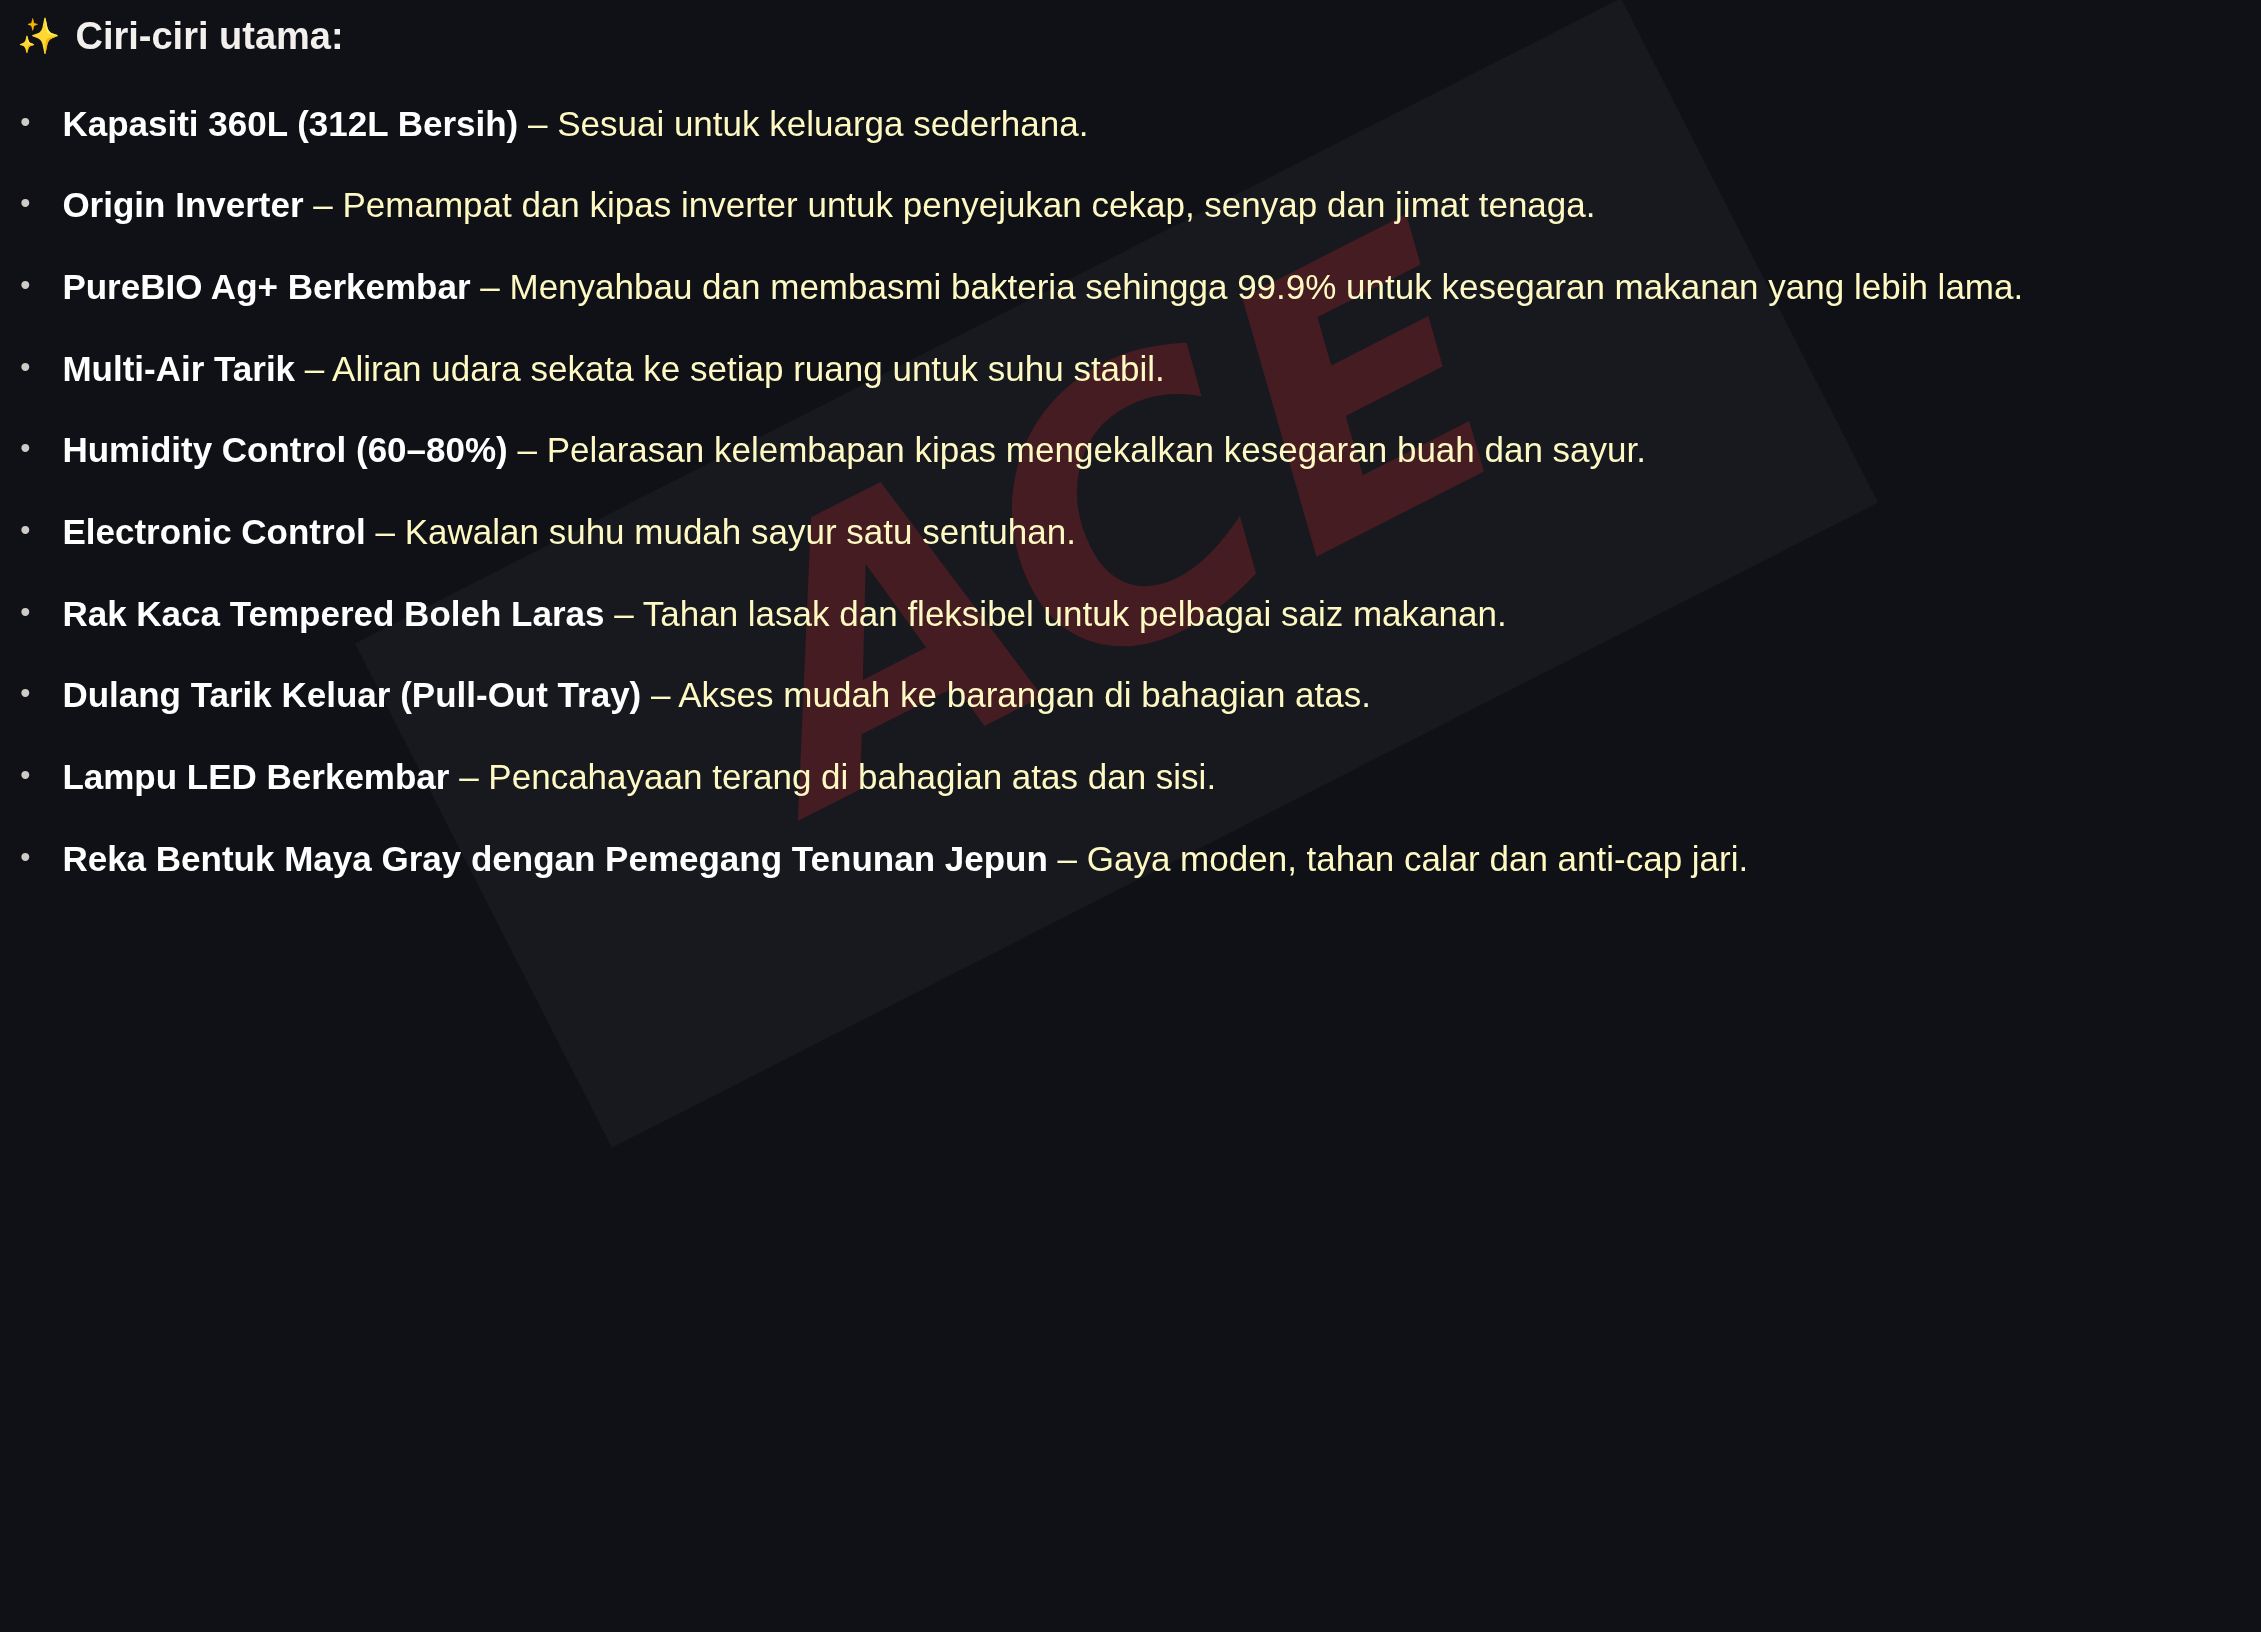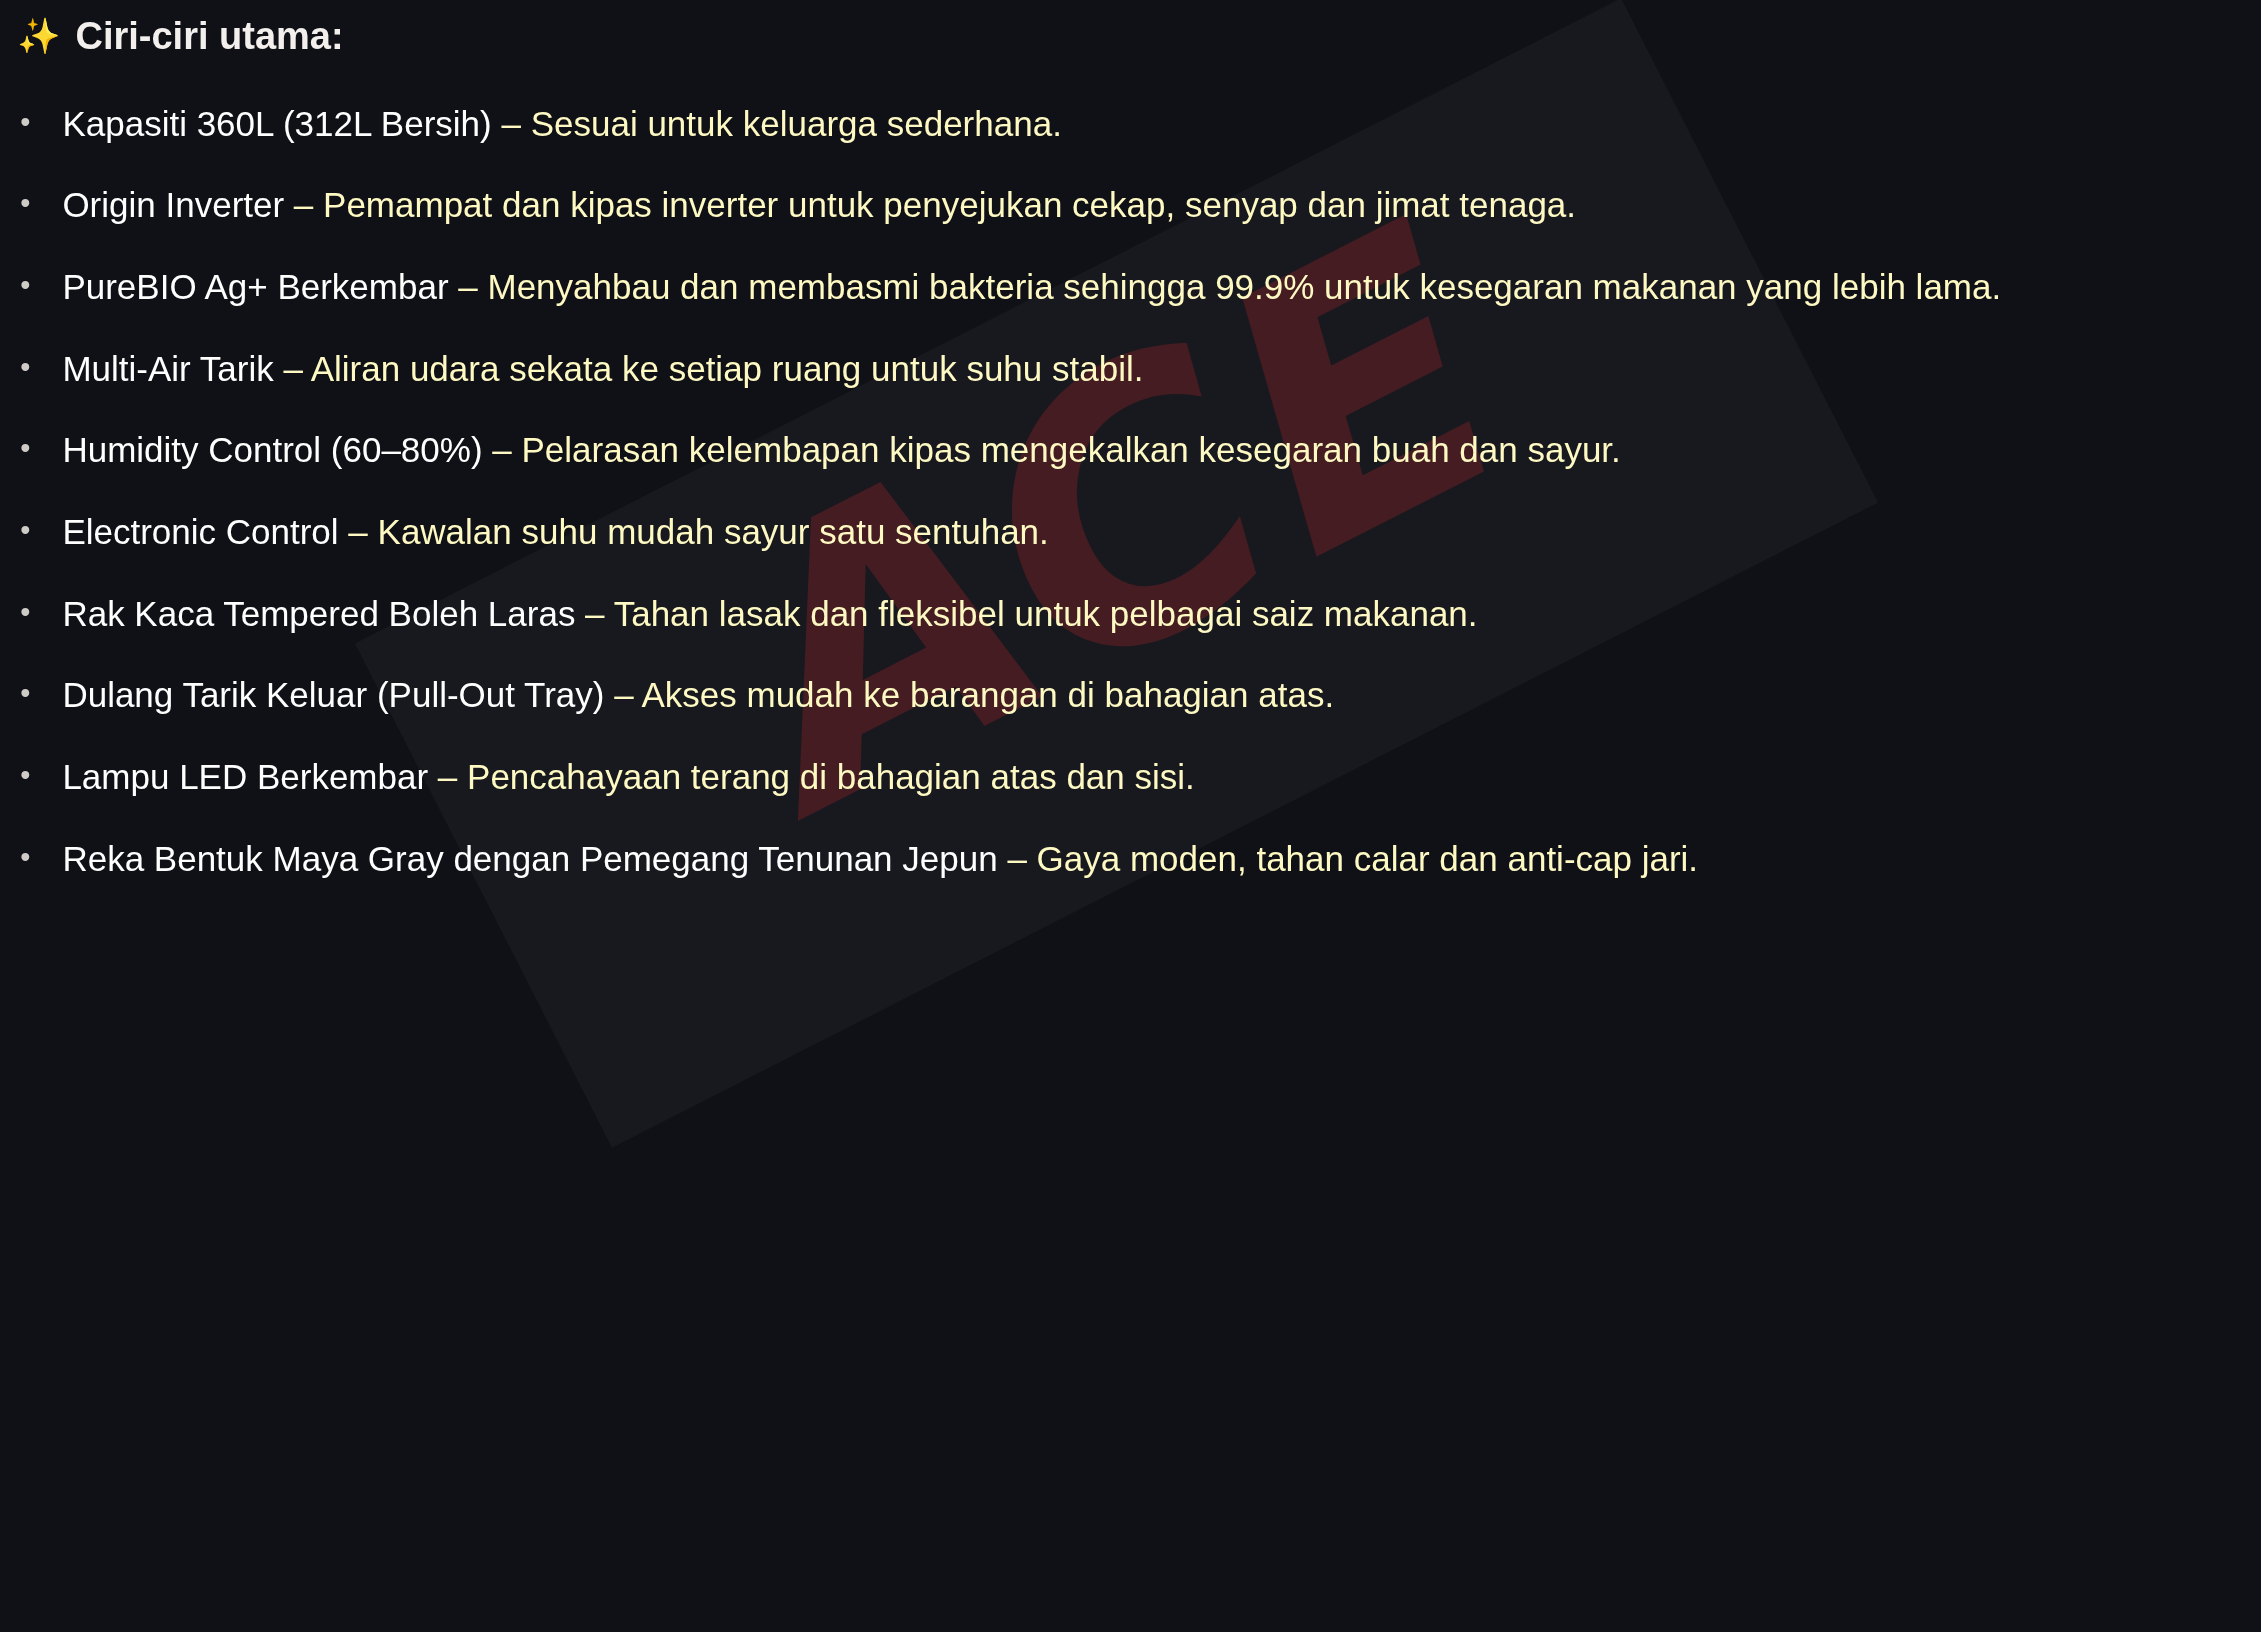--- a/index.html
+++ b/index.html
@@ -101,21 +101,21 @@
     color: #cfcbc7;
     text-align: left;
     padding-left: 2.9px;
     box-sizing: border-box;
   }
   .feature-text {
     flex: 1 1 auto;
     max-width: 2147px;
   }
   .feature-term {
-    font-weight: 400;
+    font-weight: 700;
     color: #ffffff;
   }
   .feature-desc {
     font-weight: 400;
     color: #fef9c3;
   }
 </style>
 </head>
 <body>
 

